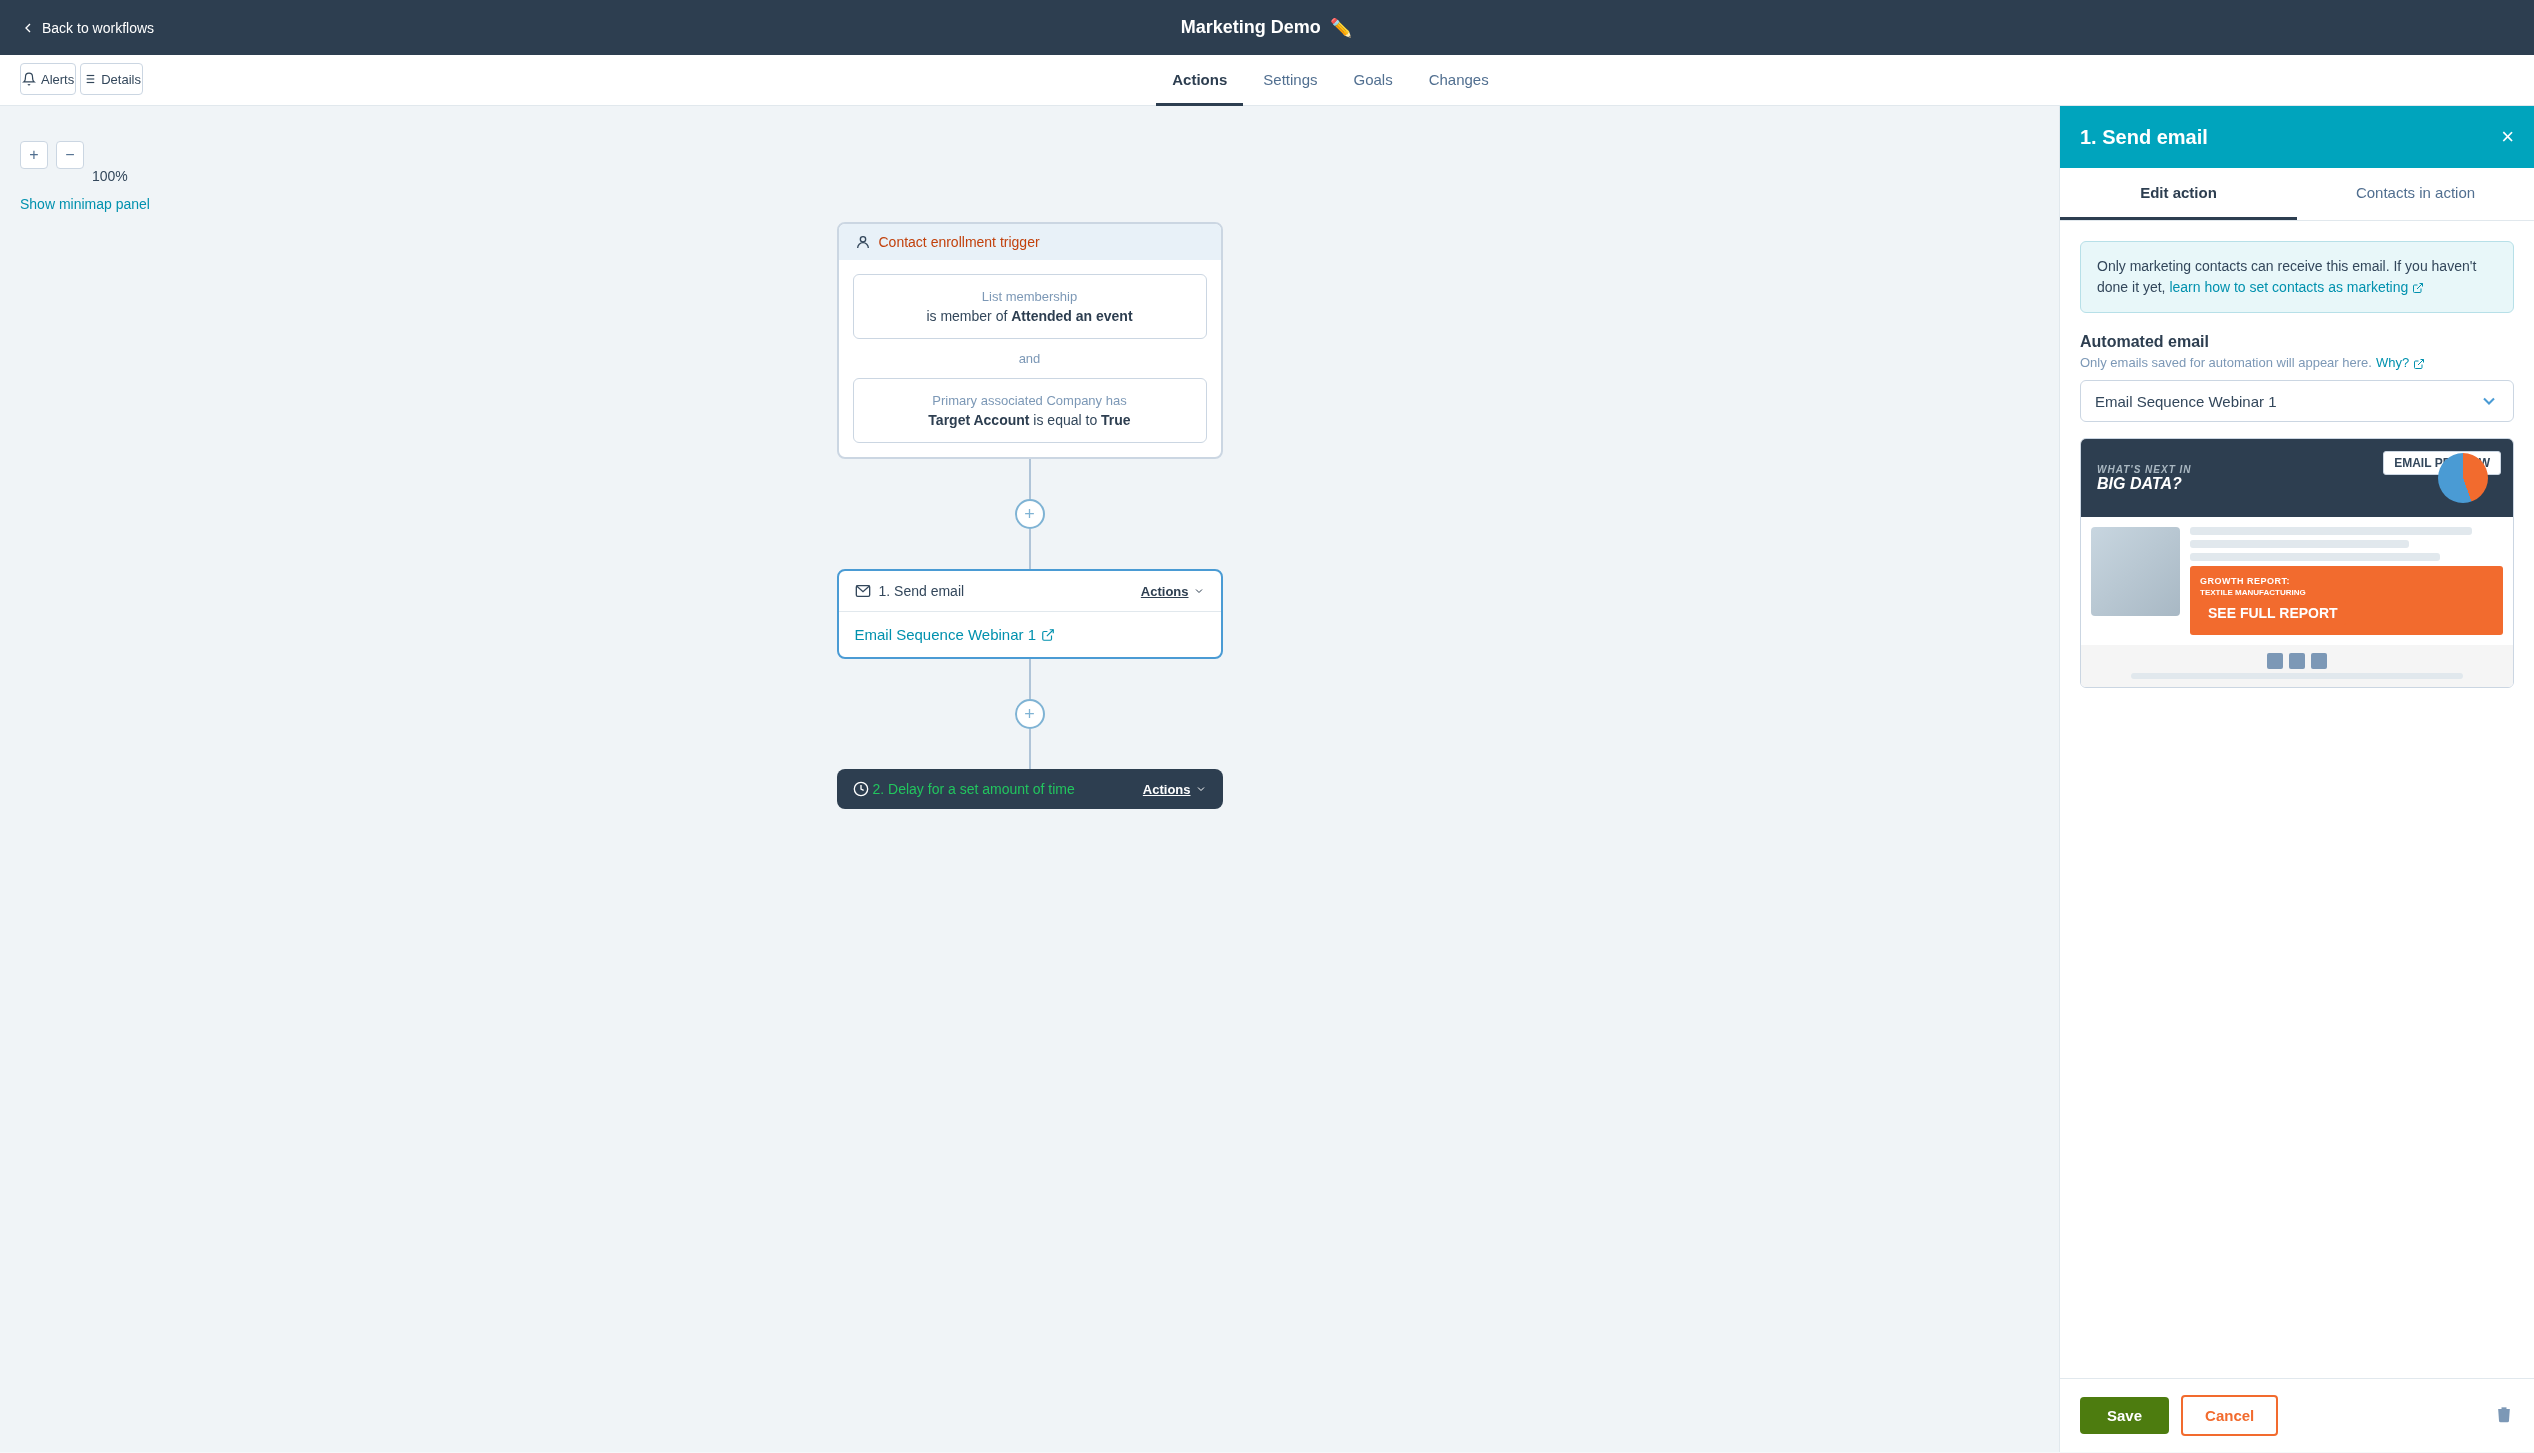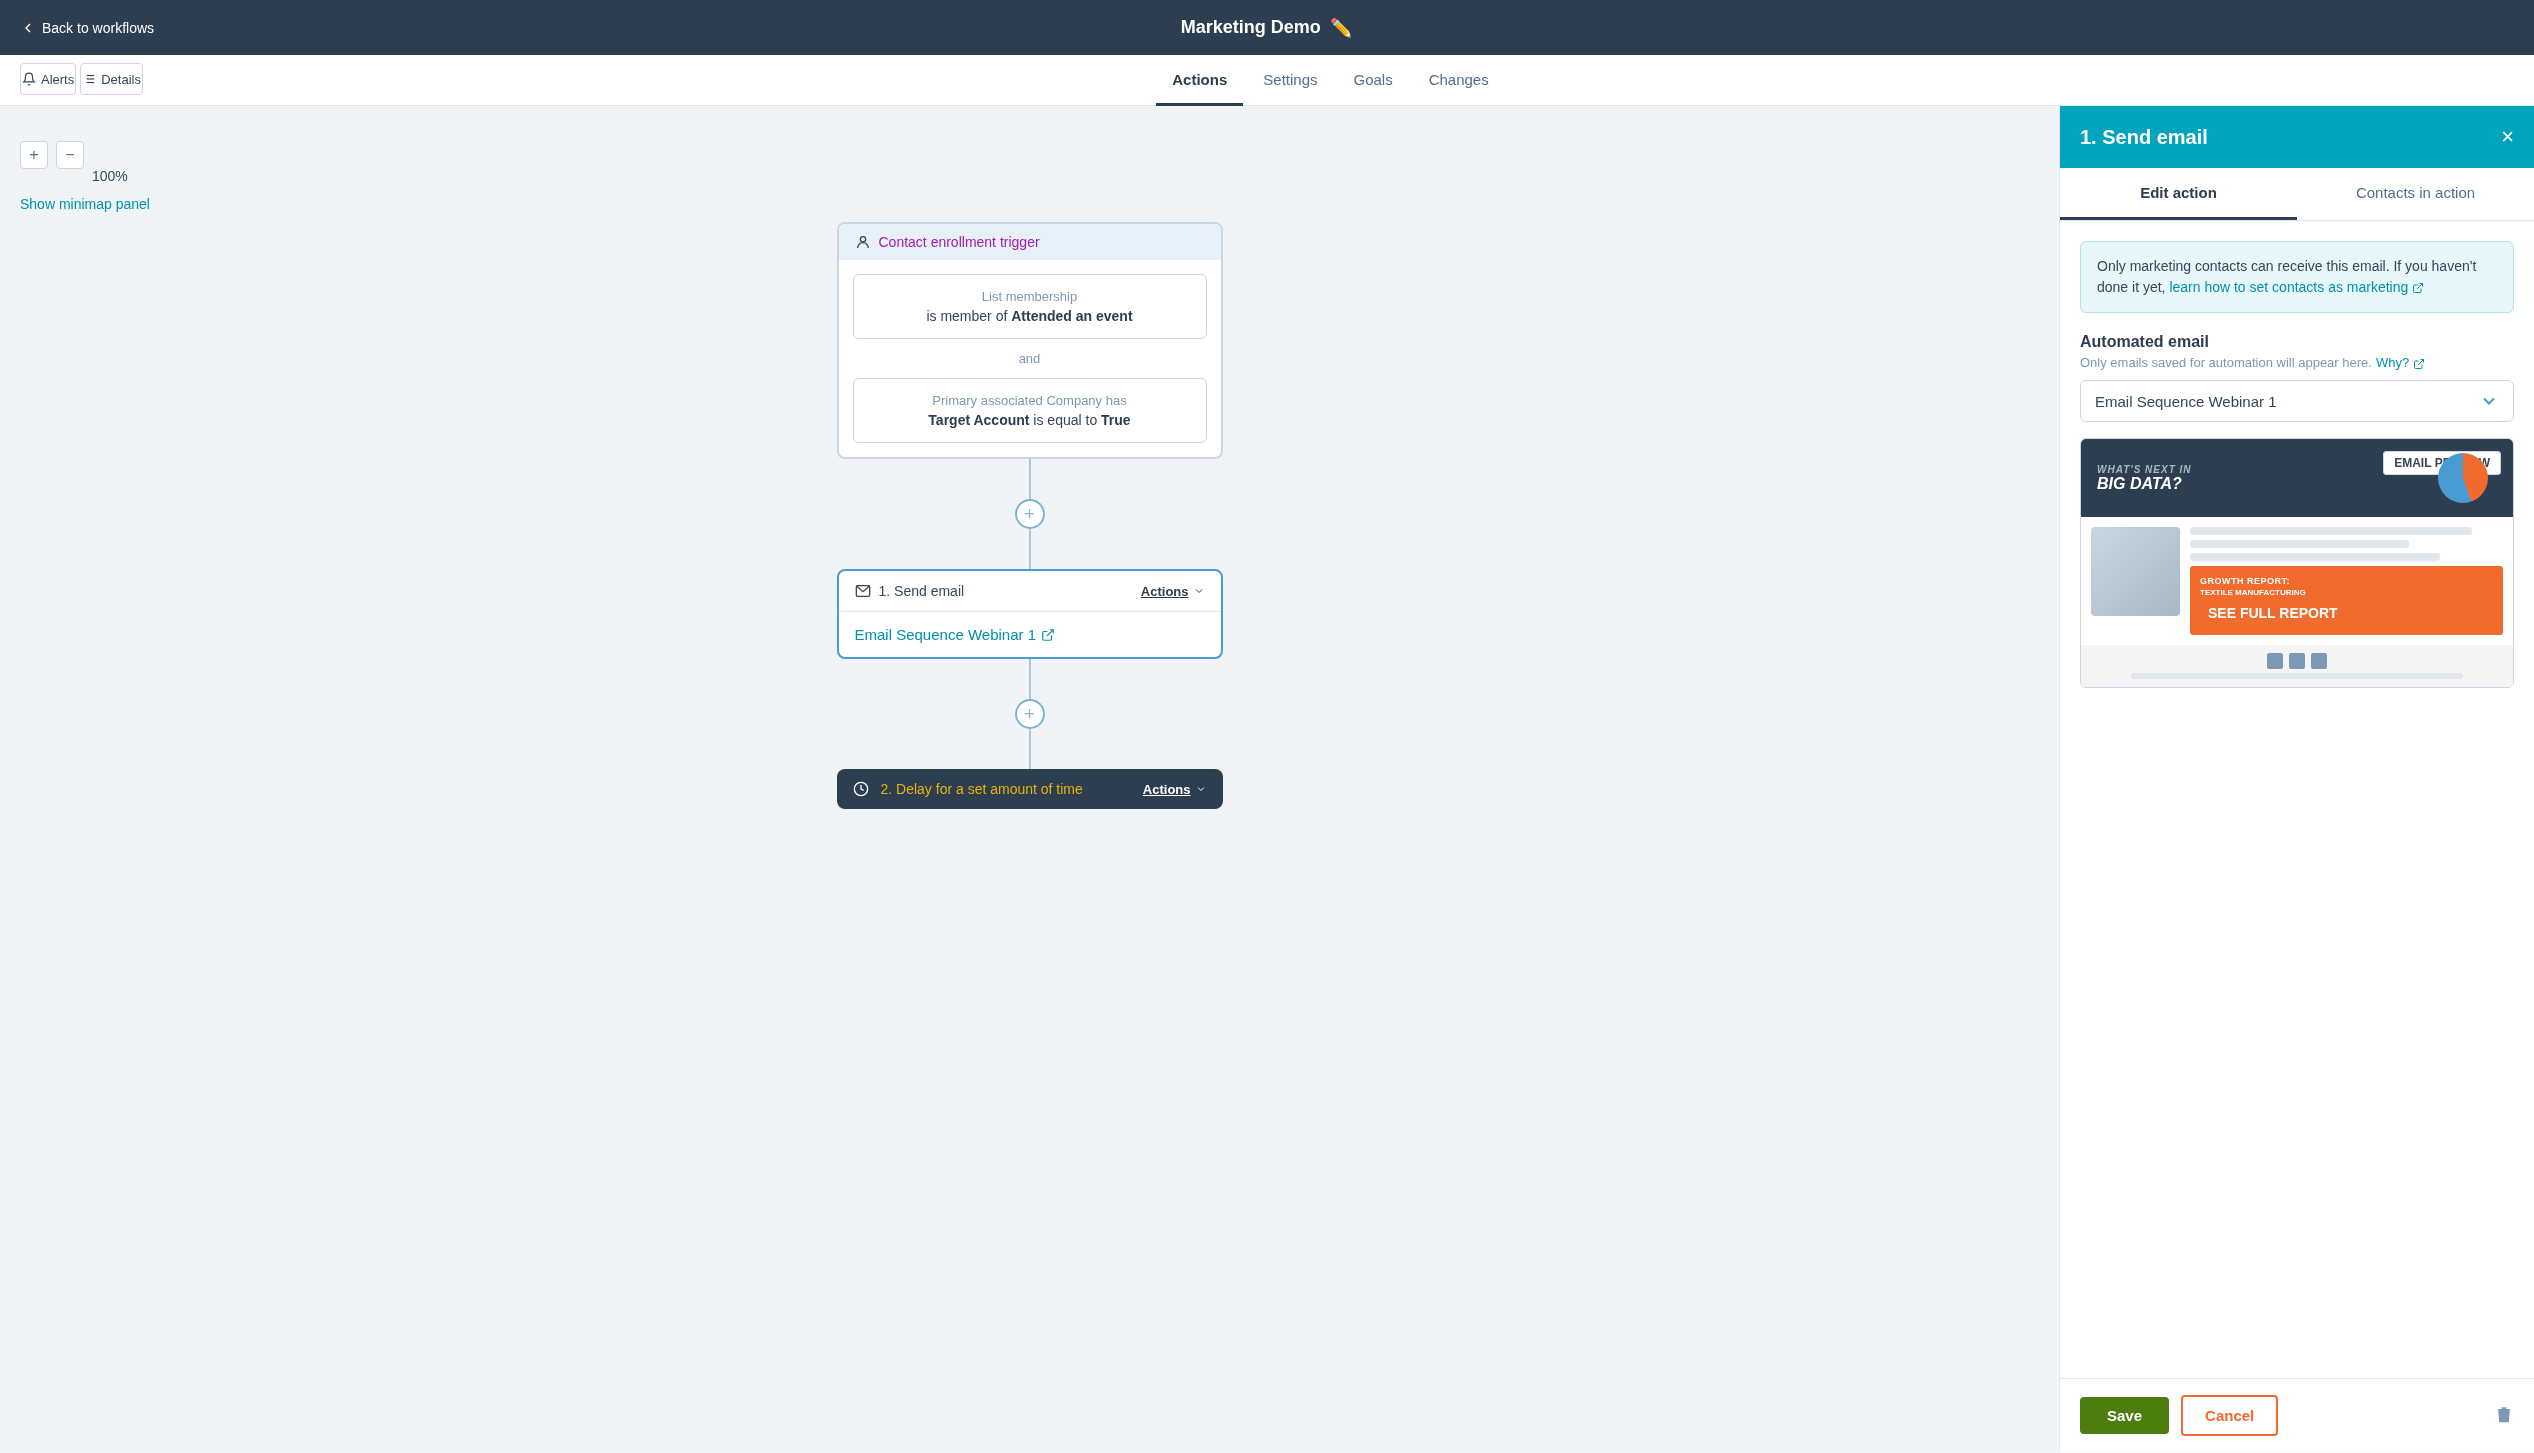--- a/index.html
+++ b/index.html
@@ -42,21 +42,21 @@
     }
     .zoom-level { font-size: 14px; color: #33475b; margin-top: 42px; }
     .minimap-link { color: #0091ae; font-size: 14px; cursor: pointer; font-weight: 500; }
 
     
     .workflow-container { display: flex; flex-direction: column; align-items: center; padding-top: 10px; }
     .trigger-node {
       background: #fff; border: 2px solid #cbd6e2; border-radius: 8px; width: 386px; padding: 0;
     }
     .trigger-header {
-      background: #e8f1f8; border-radius: 6px 6px 0 0; padding: 10px 16px; display: flex; align-items: center; gap: 8px; font-size: 14px; color: #a21caf; font-weight: 500;
+      background: #e8f1f8; border-radius: 6px 6px 0 0; padding: 10px 16px; display: flex; align-items: center; gap: 8px; font-size: 14px; color: #c2410c; font-weight: 500;
     }
     .trigger-header svg { width: 16px; height: 16px; }
     .trigger-body { padding: 14px; display: flex; flex-direction: column; gap: 10px; }
     .condition-box {
       border: 1px solid #cbd6e2; border-radius: 6px; padding: 14px 16px; background: #fff; text-align: center;
     }
     .condition-label { font-size: 13px; color: #7c98b6; margin-bottom: 4px; }
     .condition-text { font-size: 14px; color: #33475b; }
     .condition-text strong { color: #2d3e50; font-weight: 700; }
     .and-separator { text-align: center; font-size: 13px; color: #7c98b6; padding: 2px 0; }
@@ -82,21 +82,21 @@
     .action-title svg { width: 16px; height: 16px; }
     .actions-dropdown {
       display: flex; align-items: center; gap: 4px; font-size: 13px; color: #2d3e50; cursor: pointer; font-weight: 600; text-decoration: underline;
     }
     .action-body { padding: 14px 16px; }
     .email-link { color: #0091ae; font-size: 15px; font-weight: 500; cursor: pointer; display: flex; align-items: center; gap: 5px; }
 
     .delay-node {
       background: #2d3e50; border-radius: 8px; width: 386px; padding: 12px 16px; display: flex; align-items: center; justify-content: space-between;
     }
-    .delay-title { display: flex; align-items: center; gap: 12px; color: #eab308; font-size: 14px; font-weight: 500; }
+    .delay-title { display: flex; align-items: center; gap: 4px; color: #22c55e; font-size: 14px; font-weight: 500; }
     .delay-actions { color: #fff; font-size: 13px; font-weight: 600; text-decoration: underline; cursor: pointer; display: flex; align-items: center; gap: 4px; }
 
     
     .right-panel {
       width: 475px; background: #fff; border-left: 1px solid #e1e8ed; display: flex; flex-direction: column;
     }
     .panel-header {
       background: #00a4bd; padding: 18px 20px; display: flex; align-items: center; justify-content: space-between;
     }
     .panel-title { color: #fff; font-size: 20px; font-weight: 700; }

